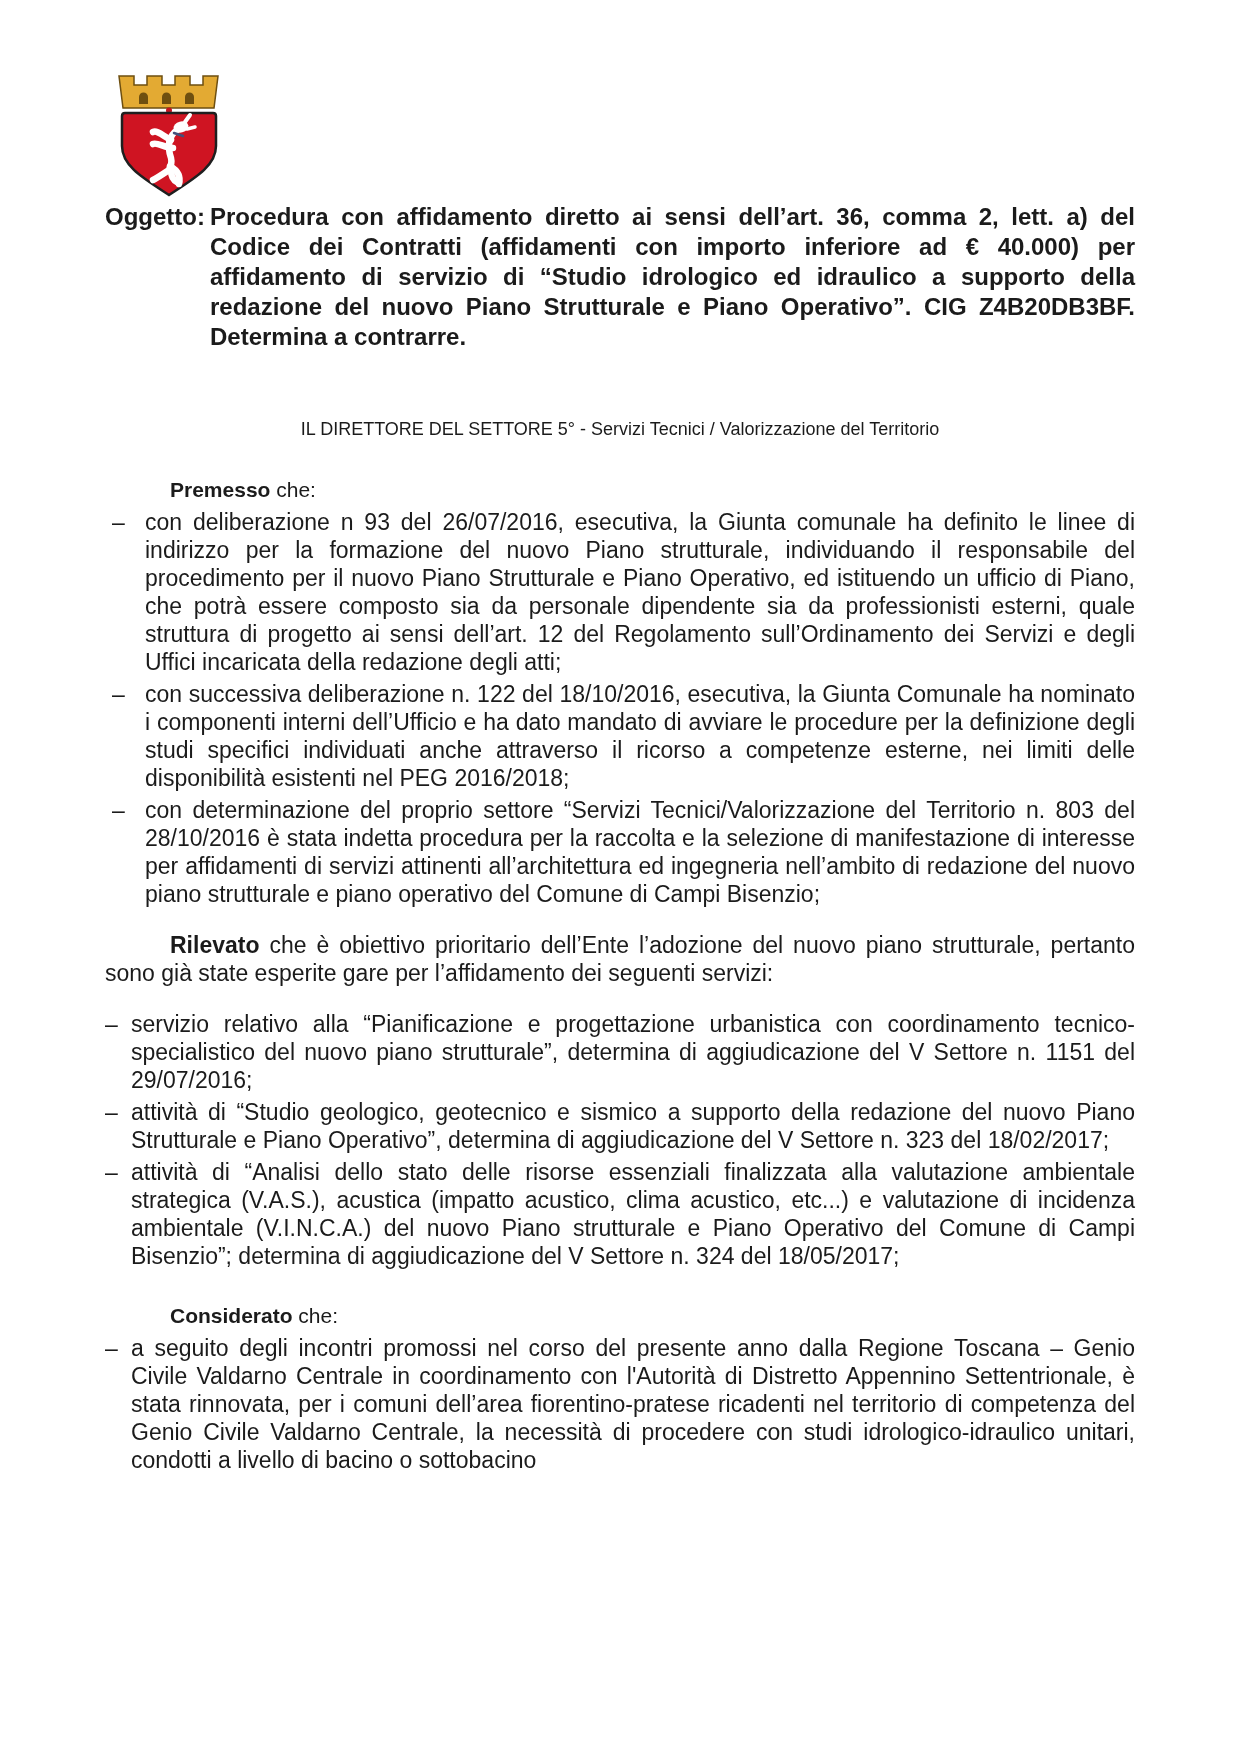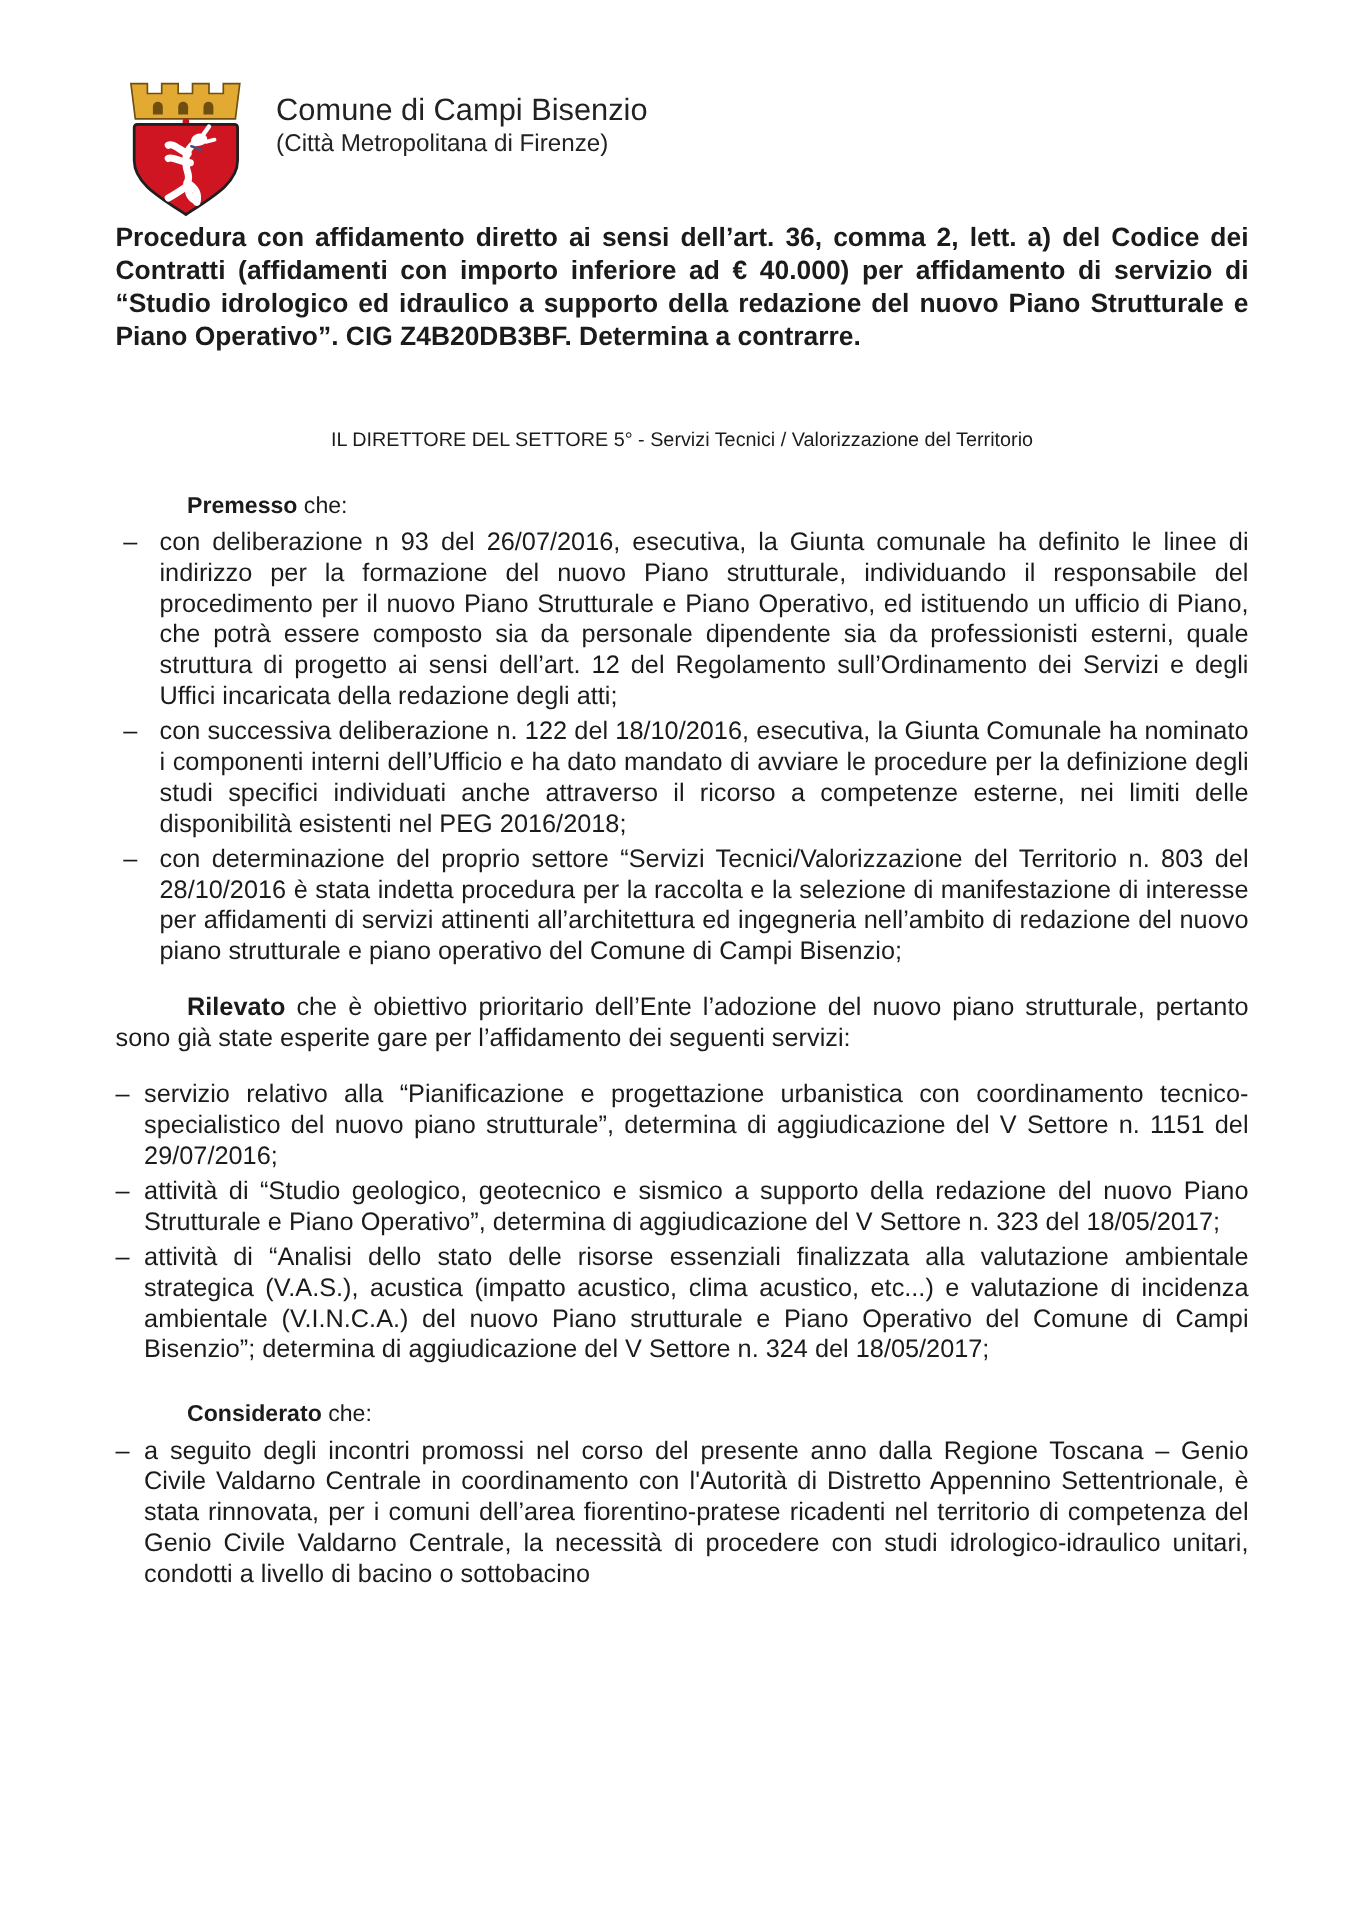--- a/index.html
+++ b/index.html
@@ -72,45 +72,42 @@
             <path d="M58 98 C58 104 60 108 64 110"></path>
             <path d="M57 94 C64 98 68 104 66 112"></path>
           </g>
           <ellipse cx="68" cy="55" rx="7.5" ry="5.5" fill="#ffffff" transform="rotate(-14 68 55)"></ellipse>
           <path d="M72 50 l5 -7" stroke="#ffffff" stroke-width="4" stroke-linecap="round"></path>
           <path d="M74 57 l8 -2" stroke="#ffffff" stroke-width="3.5" stroke-linecap="round"></path>
           <path d="M61 61 l9 3" stroke="#44507a" stroke-width="2.5" stroke-linecap="round"></path>
         </g>
       </svg>
     </div>
-    <div class="org">
-      <div class="org-name">Comune di Campi Bisenzio</div>
-      <div class="org-sub">(Città Metropolitana di Firenze)</div>
-    </div>
   </div>
 
   <div class="subject">
+    <div class="subject-label">Oggetto:</div>
     <div class="subject-text">Procedura con affidamento diretto ai sensi dell’art. 36, comma 2, lett. a) del Codice dei Contratti (affidamenti con importo inferiore ad € 40.000) per affidamento di servizio di “Studio idrologico ed idraulico a supporto della redazione del nuovo Piano Strutturale e Piano Operativo”. CIG Z4B20DB3BF. Determina a contrarre.</div>
   </div>
 
   <div class="heading">
     <div>IL DIRETTORE DEL SETTORE 5° - Servizi Tecnici / Valorizzazione del Territorio</div>
   </div>
 
   <p class="lead"><b>Premesso</b><span> che:</span></p>
   <div class="bullets bullets-a">
     <div class="item"><span class="dash">–</span><span>con deliberazione n 93 del 26/07/2016, esecutiva, la Giunta comunale ha definito le linee di indirizzo per la formazione del nuovo Piano strutturale, individuando il responsabile del procedimento per il nuovo Piano Strutturale e Piano Operativo, ed istituendo un ufficio di Piano, che potrà essere composto sia da personale dipendente sia da professionisti esterni, quale struttura di progetto ai sensi dell’art. 12 del Regolamento sull’Ordinamento dei Servizi e degli Uffici incaricata della redazione degli atti;</span></div>
     <div class="item"><span class="dash">–</span><span>con successiva deliberazione n. 122 del 18/10/2016, esecutiva, la Giunta Comunale ha nominato i componenti interni dell’Ufficio e ha dato mandato di avviare le procedure per la definizione degli studi specifici individuati anche attraverso il ricorso a competenze esterne, nei limiti delle disponibilità esistenti nel PEG 2016/2018;</span></div>
     <div class="item"><span class="dash">–</span><span>con determinazione del proprio settore “Servizi Tecnici/Valorizzazione del Territorio n. 803 del 28/10/2016 è stata indetta procedura per la raccolta e la selezione di manifestazione di interesse per affidamenti di servizi attinenti all’architettura ed ingegneria nell’ambito di redazione del nuovo piano strutturale e piano operativo del Comune di Campi Bisenzio;</span></div>
   </div>
 
   <p class="para-first-indent"><b>Rilevato</b><span> che è obiettivo prioritario dell’Ente l’adozione del nuovo piano strutturale, pertanto sono già state esperite  gare per l’affidamento dei seguenti servizi:</span></p>
   <div class="bullets bullets-b">
     <div class="item"><span class="dash">–</span><span>servizio relativo alla “Pianificazione e progettazione urbanistica con coordinamento tecnico-specialistico del nuovo piano strutturale”, determina di aggiudicazione del V Settore n. 1151 del 29/07/2016;</span></div>
-    <div class="item"><span class="dash">–</span><span>attività di “Studio geologico, geotecnico e sismico a supporto della redazione del nuovo Piano Strutturale e Piano Operativo”, determina di aggiudicazione del V Settore n. 323 del 18/05/2017;</span></div>
+    <div class="item"><span class="dash">–</span><span>attività di “Studio geologico, geotecnico e sismico a supporto della redazione del nuovo Piano Strutturale e Piano Operativo”, determina di aggiudicazione del V Settore n. 323 del 18/02/2017;</span></div>
     <div class="item"><span class="dash">–</span><span>attività di “Analisi dello stato delle risorse essenziali finalizzata alla valutazione ambientale strategica (V.A.S.), acustica (impatto acustico, clima acustico, etc...) e valutazione di incidenza ambientale (V.I.N.C.A.) del nuovo Piano strutturale e Piano Operativo del Comune di Campi Bisenzio”; determina di aggiudicazione del V Settore n. 324 del 18/05/2017;</span></div>
   </div>
 
   <p class="lead" style="margin-top:32px;"><b>Considerato</b><span> che:</span></p>
   <div class="bullets bullets-b">
     <div class="item"><span class="dash">–</span><span>a seguito degli incontri promossi nel corso del presente anno dalla Regione Toscana – Genio Civile Valdarno Centrale in coordinamento con l'Autorità di Distretto Appennino Settentrionale, è stata rinnovata, per i comuni dell’area fiorentino-pratese ricadenti nel territorio di competenza del Genio Civile Valdarno Centrale, la necessità di procedere con studi idrologico-idraulico unitari, condotti a livello di bacino o sottobacino</span></div>
   </div>
 
 </div>
 

